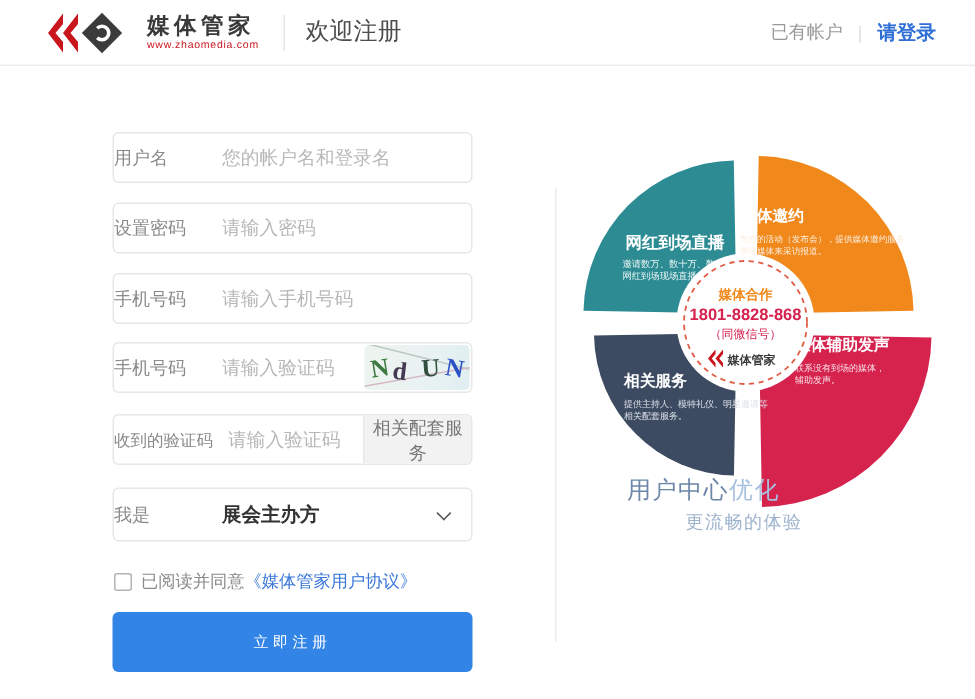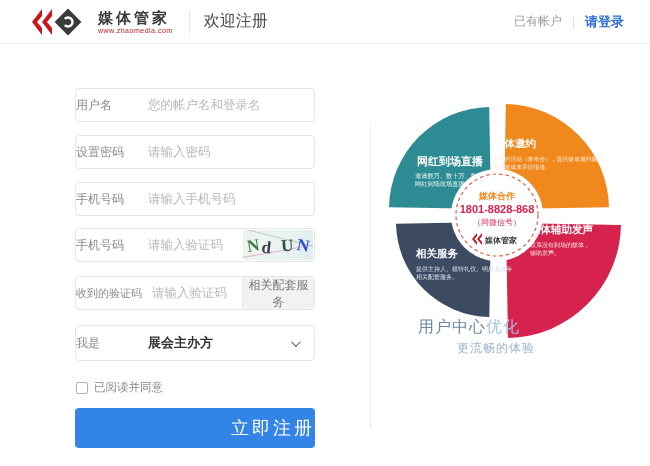--- a/index.html
+++ b/index.html
@@ -51,22 +51,22 @@
               border-left:1px solid #e7e7e7; color:#777; font-size:12px; cursor:pointer;
               font-family:"Liberation Sans","DejaVu Sans",sans-serif; }
 
   
   .agree-row { position:absolute; top:292px; left:1px; display:flex; align-items:center; font-size:11.5px; }
   .agree-box { width:12px; height:12px; border:1px solid #b3b3b3; border-radius:2px; background:#fff; cursor:pointer;
                appearance:none; -webkit-appearance:none; margin:0; }
   .agree-text { color:#8a8a8a; margin-left:6px; }
   .agree-link { color:#3a77d8; text-decoration:none; cursor:pointer; }
   .submit-btn { position:absolute; top:320px; left:0; width:240px; height:40px; background:#3384e7; color:#fff;
-                border:0; border-radius:4px; font-size:18px; letter-spacing:3px; cursor:pointer;
-                font-family:"Liberation Sans","DejaVu Sans",sans-serif;text-align:right; }
+                border:0; border-radius:4px; font-size:10px; letter-spacing:3px; cursor:pointer;
+                font-family:"Liberation Sans","DejaVu Sans",sans-serif; }
 
   
   .v-divider { position:absolute; left:370px; top:125px; width:1px; height:303px; background:#ebebeb; }
   .promo { position:absolute; left:372px; top:80px; width:270px; height:280px; }
   .promo svg { display:block; }
   .tagline1 { position:absolute; left:418px; top:317px; font-size:16px; letter-spacing:1px; }
   .tg-a { color:#6e87a9; } .tg-b { color:#a6c0de; }
   .tagline2 { position:absolute; left:457px; top:340px; font-size:12px; color:#9db3cd; letter-spacing:1px; }
 </style>
 </head>
@@ -136,20 +136,21 @@
 
     <div class="field f6">
       <span class="f-label">我是</span>
       <span class="f-value">展会主办方</span>
       <span class="chevron"></span>
     </div>
 
     <div class="agree-row">
       <input type="checkbox" class="agree-box" style="">
       <span class="agree-text">已阅读并同意</span>
+      <a class="agree-link">《媒体管家用户协议》</a>
     </div>
 
     <button class="submit-btn">立即注册</button>
   </div>
 
   <div class="v-divider"></div>
 
   <div class="promo">
     <svg width="270" height="280" viewBox="0 0 270 280">
 

